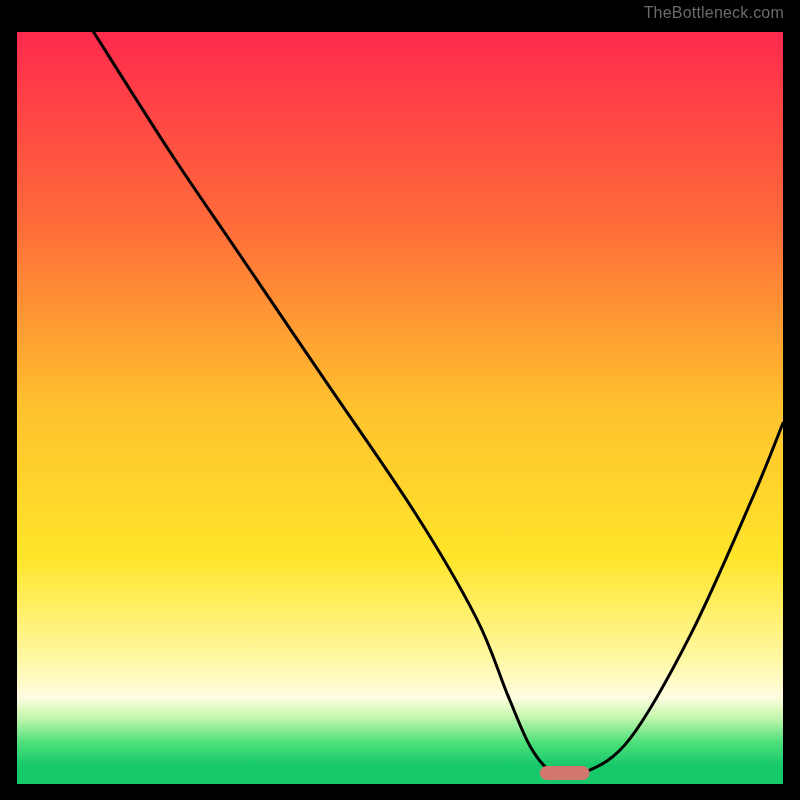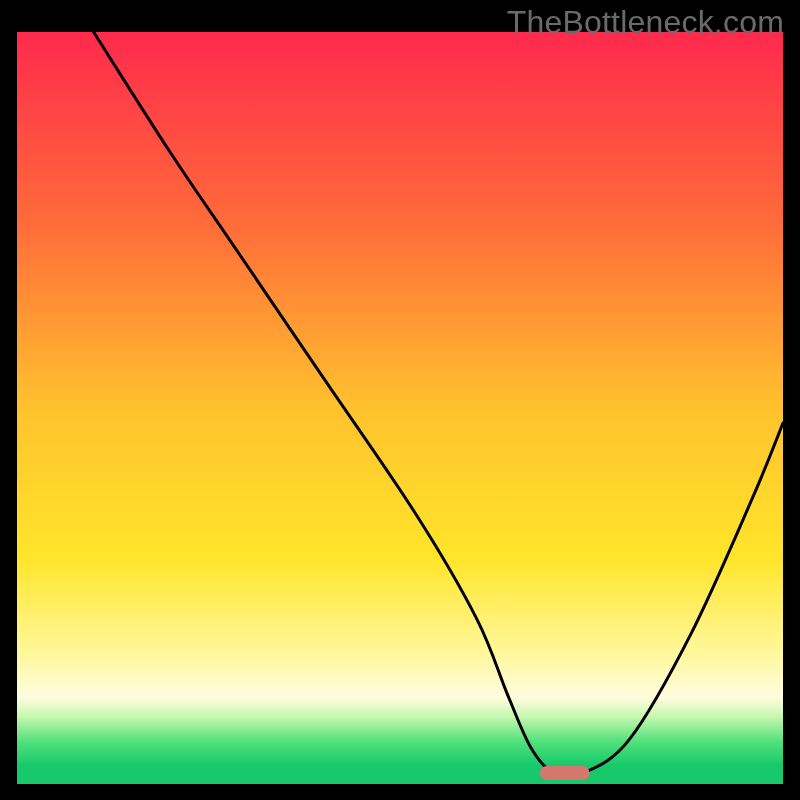--- a/index.html
+++ b/index.html
@@ -8,21 +8,21 @@
     width: 800px;
     height: 800px;
     background: #000;
     position: relative;
     font-family: Arial, Helvetica, sans-serif;
   }
   .watermark {
     position: absolute;
     top: 4px;
     right: 16px;
-    font-size: 32px;
+    font-size: 16px;
     font-weight: 500;
     color: #6a6a6a;
     letter-spacing: 0.2px;
     z-index: 5;
   }
   .plot-wrap {
     position: absolute;
     left: 17px;
     top: 32px;
     width: 766px;

